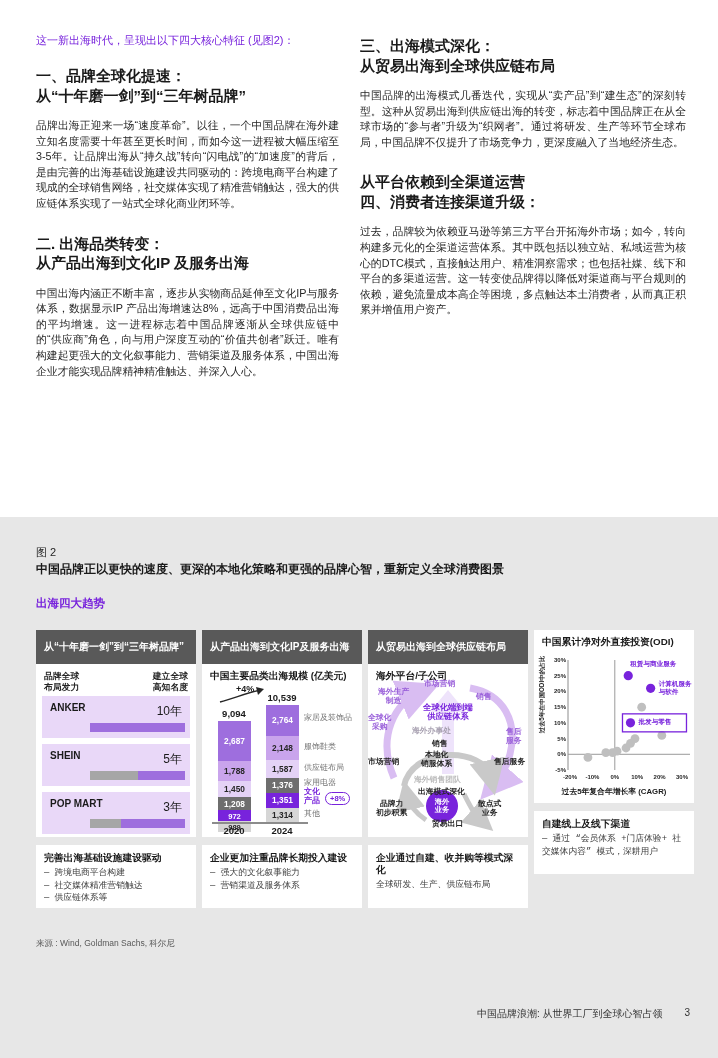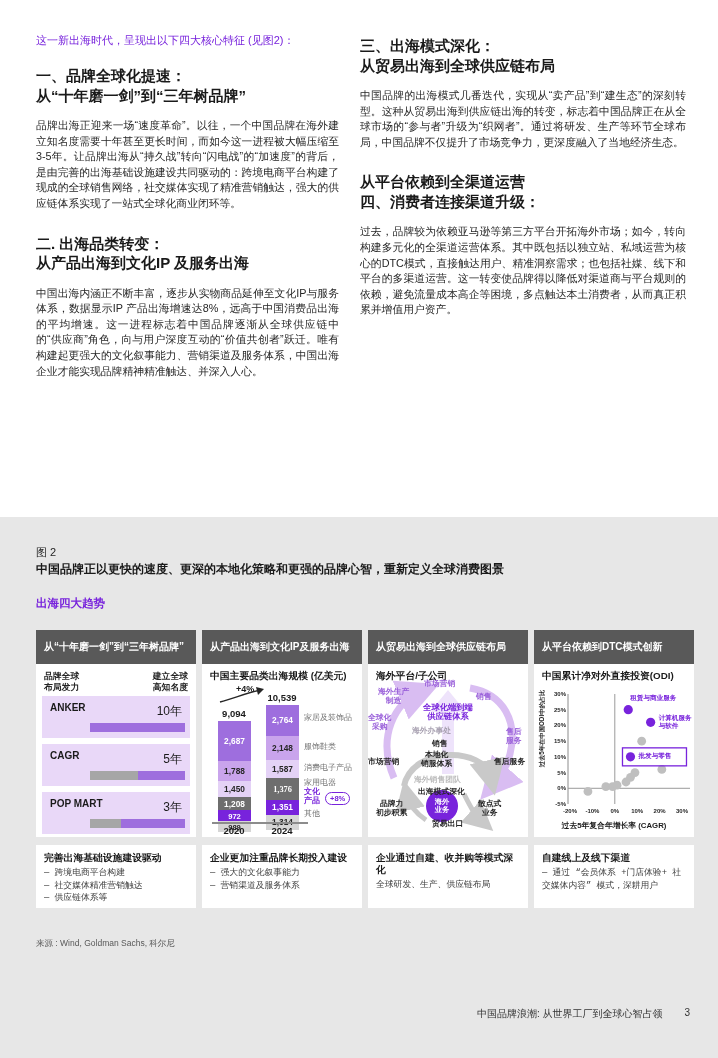--- a/index.html
+++ b/index.html
@@ -133,21 +133,21 @@
           </div>
           <div class="brand-rows">
               <div class="brand-card">
                 <div class="brand-name">ANKER</div>
                 <div class="brand-years">10年</div>
                 <div class="brand-bar">
                   <span style="width: 100%; background: rgb(158, 110, 222);"></span>
                 </div>
               </div>
               <div class="brand-card">
-                <div class="brand-name">CAGR</div>
+                <div class="brand-name">SHEIN</div>
                 <div class="brand-years">5年</div>
                 <div class="brand-bar">
                   <span style="width: 50%; background: rgb(166, 166, 166);"></span>
                   <span style="width: 50%; background: rgb(158, 110, 222);"></span>
                 </div>
               </div>
               <div class="brand-card">
                 <div class="brand-name">POP MART</div>
                 <div class="brand-years">3年</div>
                 <div class="brand-bar">
@@ -197,41 +197,41 @@
               <div class="stack-col" style="left: 64px; top: 20.9889px;">
                 <div class="stack-seg" style="height: 31px; background: rgb(158, 110, 222);">
                   <i style="color: rgb(255, 255, 255);">2,764</i>
                 </div>
                 <div class="stack-seg" style="height: 24px; background: rgb(201, 164, 236);">
                   <i style="color: rgb(38, 38, 38);">2,148</i>
                 </div>
                 <div class="stack-seg" style="height: 18px; background: rgb(228, 210, 246);">
                   <i style="color: rgb(38, 38, 38);">1,587</i>
                 </div>
-                <div class="stack-seg" style="height: 22px; background: rgb(110, 110, 110); font-family: Liberation Serif, serif;">
+                <div class="stack-seg" style="height: 15px; background: rgb(110, 110, 110);">
                   <i style="color: rgb(255, 255, 255);">1,376</i>
                 </div>
                 <div class="stack-seg" style="height: 15px; background: rgb(120, 35, 220);">
                   <i style="color: rgb(255, 255, 255);">1,351</i>
                 </div>
                 <div class="stack-seg" style="height: 15px; background: rgb(214, 214, 214);">
                   <i style="color: rgb(38, 38, 38);">1,314</i>
                 </div>
               </div>
               <div class="stack-total" style="left: 50px; top: 7.9889px;">10,539</div>
               <div class="stack-year" style="left: 50px; top: 141px;">2024</div>
               <div class="stack-base" style="top: 138px;"></div>
               <div class="g4" style="left: 34px; top: 0px;">+4%</div>
               <svg width="50" height="20" style="position: absolute; left: 16px; top: 2px;">
                 <path d="M2,16 C16,12 30,7 42,4" fill="none" stroke="#262626" stroke-width="1.4"></path>
                 <path d="M38,1 L46,3 L40,9 Z" fill="#262626"></path>
               </svg>
               <div class="cat-label" style="top: 30px;">家居及装饰品</div>
               <div class="cat-label" style="top: 59px;">服饰鞋类</div>
-              <div class="cat-label" style="top: 80px;">消费电子产品</div>
+              <div class="cat-label" style="top: 80px;">供应链布局</div>
               <div class="cat-label" style="top: 95px;">家用电器</div>
               <div class="cat-label hl" style="top: 104px;">文化
 产品</div>
               <div class="cat-label" style="top: 126px;">其他</div>
               <div class="growth-oval" style="left: 123px; top: 108px;">+8%</div>
             </div>
         </div>
         <div class="panel-takeaway">
           <div class="tk-title">企业更加注重品牌长期投入建设</div>
           <div class="tk-bullets">
@@ -275,21 +275,20 @@
         </div>
         <div class="panel-takeaway">
           <div class="tk-title">企业通过自建、收并购等模式深化</div>
           <div class="tk-bullets">
               <div>全球研发、生产、供应链布局</div>
             </div>
         </div>
       </div>
 
       <div class="panel">
-        <div class="panel-header">从平台依赖到DTC模式创新</div>
         <div class="panel-body">
           <div class="chart-title">中国累计净对外直接投资(ODI)</div>
           <div class="scatter-wrap"><svg width="150" height="132">
                 <line x1="26" y1="8" x2="26" y2="118" stroke="#8c8c8c" stroke-width="1"></line>
                 <line x1="72.80000000000001" y1="8" x2="72.80000000000001" y2="118" stroke="#9a9a9a" stroke-width="1"></line>
                 <line x1="26" y1="102.28571428571428" x2="148" y2="102.28571428571428" stroke="#9a9a9a" stroke-width="1"></line>
                 <text x="24" y="10" font-size="6" font-weight="bold" fill="#262626" text-anchor="end">30%</text>
                 <text x="24" y="25.714285714285715" font-size="6" font-weight="bold" fill="#262626" text-anchor="end">25%</text>
                 <text x="24" y="41.42857142857143" font-size="6" font-weight="bold" fill="#262626" text-anchor="end">20%</text>
                 <text x="24" y="57.14285714285714" font-size="6" font-weight="bold" fill="#262626" text-anchor="end">15%</text>

